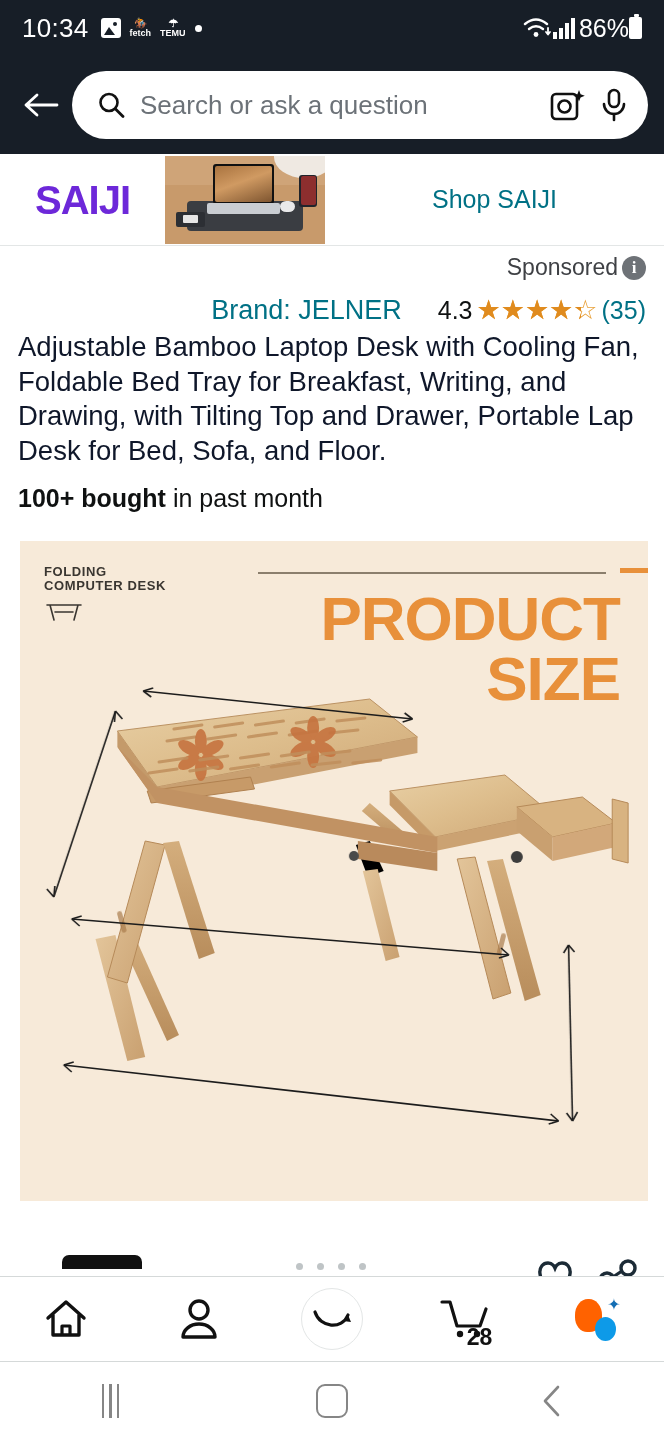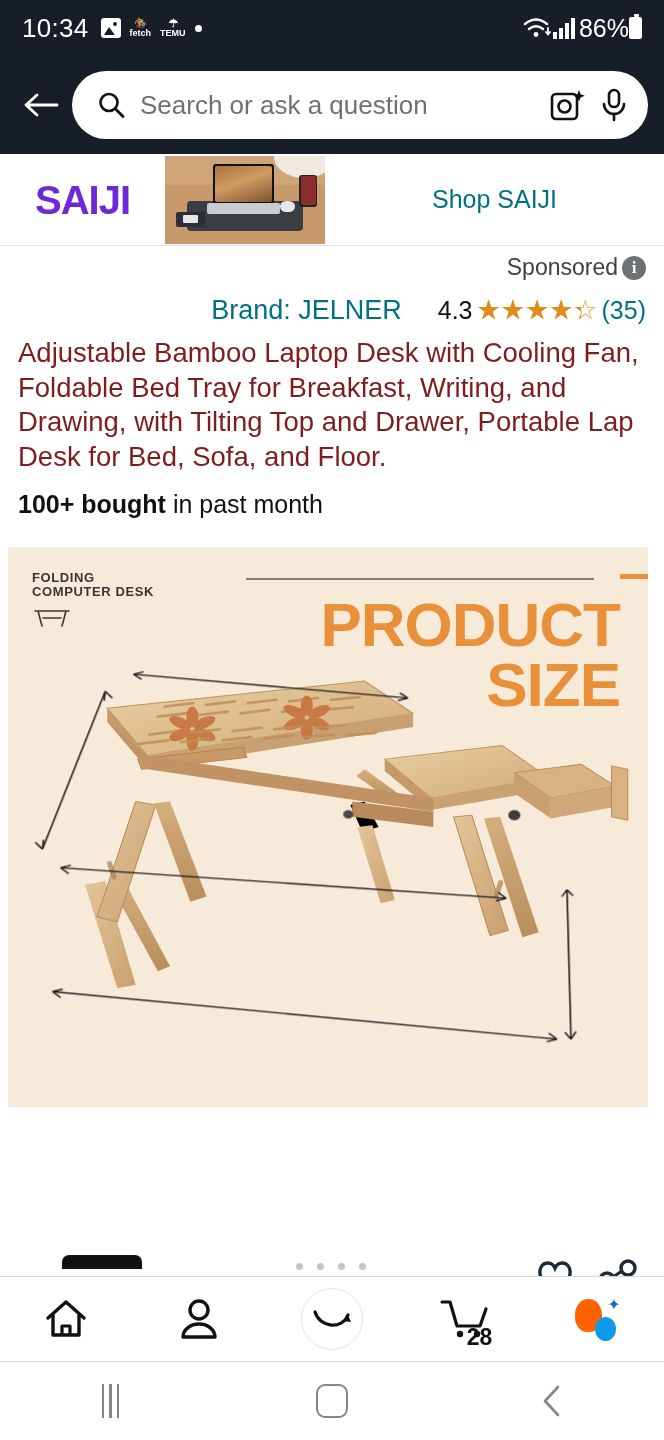--- a/index.html
+++ b/index.html
@@ -125,28 +125,28 @@
   .rating-num { font-size: 25px; color:#0f1111; }
   .stars { position:relative; display:inline-block; font-size:27px; line-height:1; letter-spacing:0px; }
   .stars .back { color:#e8a13a; }
   .stars .front {
     position:absolute; left:0; top:0; overflow:hidden; white-space:nowrap;
     color:#e08b1e;
   }
   .rating-count { font-size: 25px; color:#007185; }
 
   .title {
-    margin-top: 10px; font-size: 27.5px; line-height: 34.5px; color:#7f1d1d; font-weight:400;
+    margin-top: 4px; font-size: 27.5px; line-height: 34.5px; color:#0f172a; font-weight:400;
   }
   .bought { margin-top: 16px; font-size: 25px; color:#0f1111; }
   .bought b { font-weight: 700; }
 
   
   .prod-img {
-    margin: 28px 16px 0 8px; height: 560px; background:#f7ead9;
+    margin: 28px 16px 0 20px; height: 660px; background:#f7ead9;
     position: relative; overflow:hidden;
   }
   .pi-brandmark { position:absolute; left:24px; top:24px; }
   .pi-brandmark .l1 {
     font-size: 13px; font-weight:700; color:#3a3631; letter-spacing:.6px; line-height:14px;
   }
   .pi-deskicon { margin-top: 6px; }
   .pi-rule { position:absolute; left:238px; top:31px; width:348px; height:1.5px; background:#8b7f6d; }
   .pi-rule-tick { position:absolute; right:0px; top:27px; width:28px; height:5px; background:#e8903a; }
   .pi-title {

